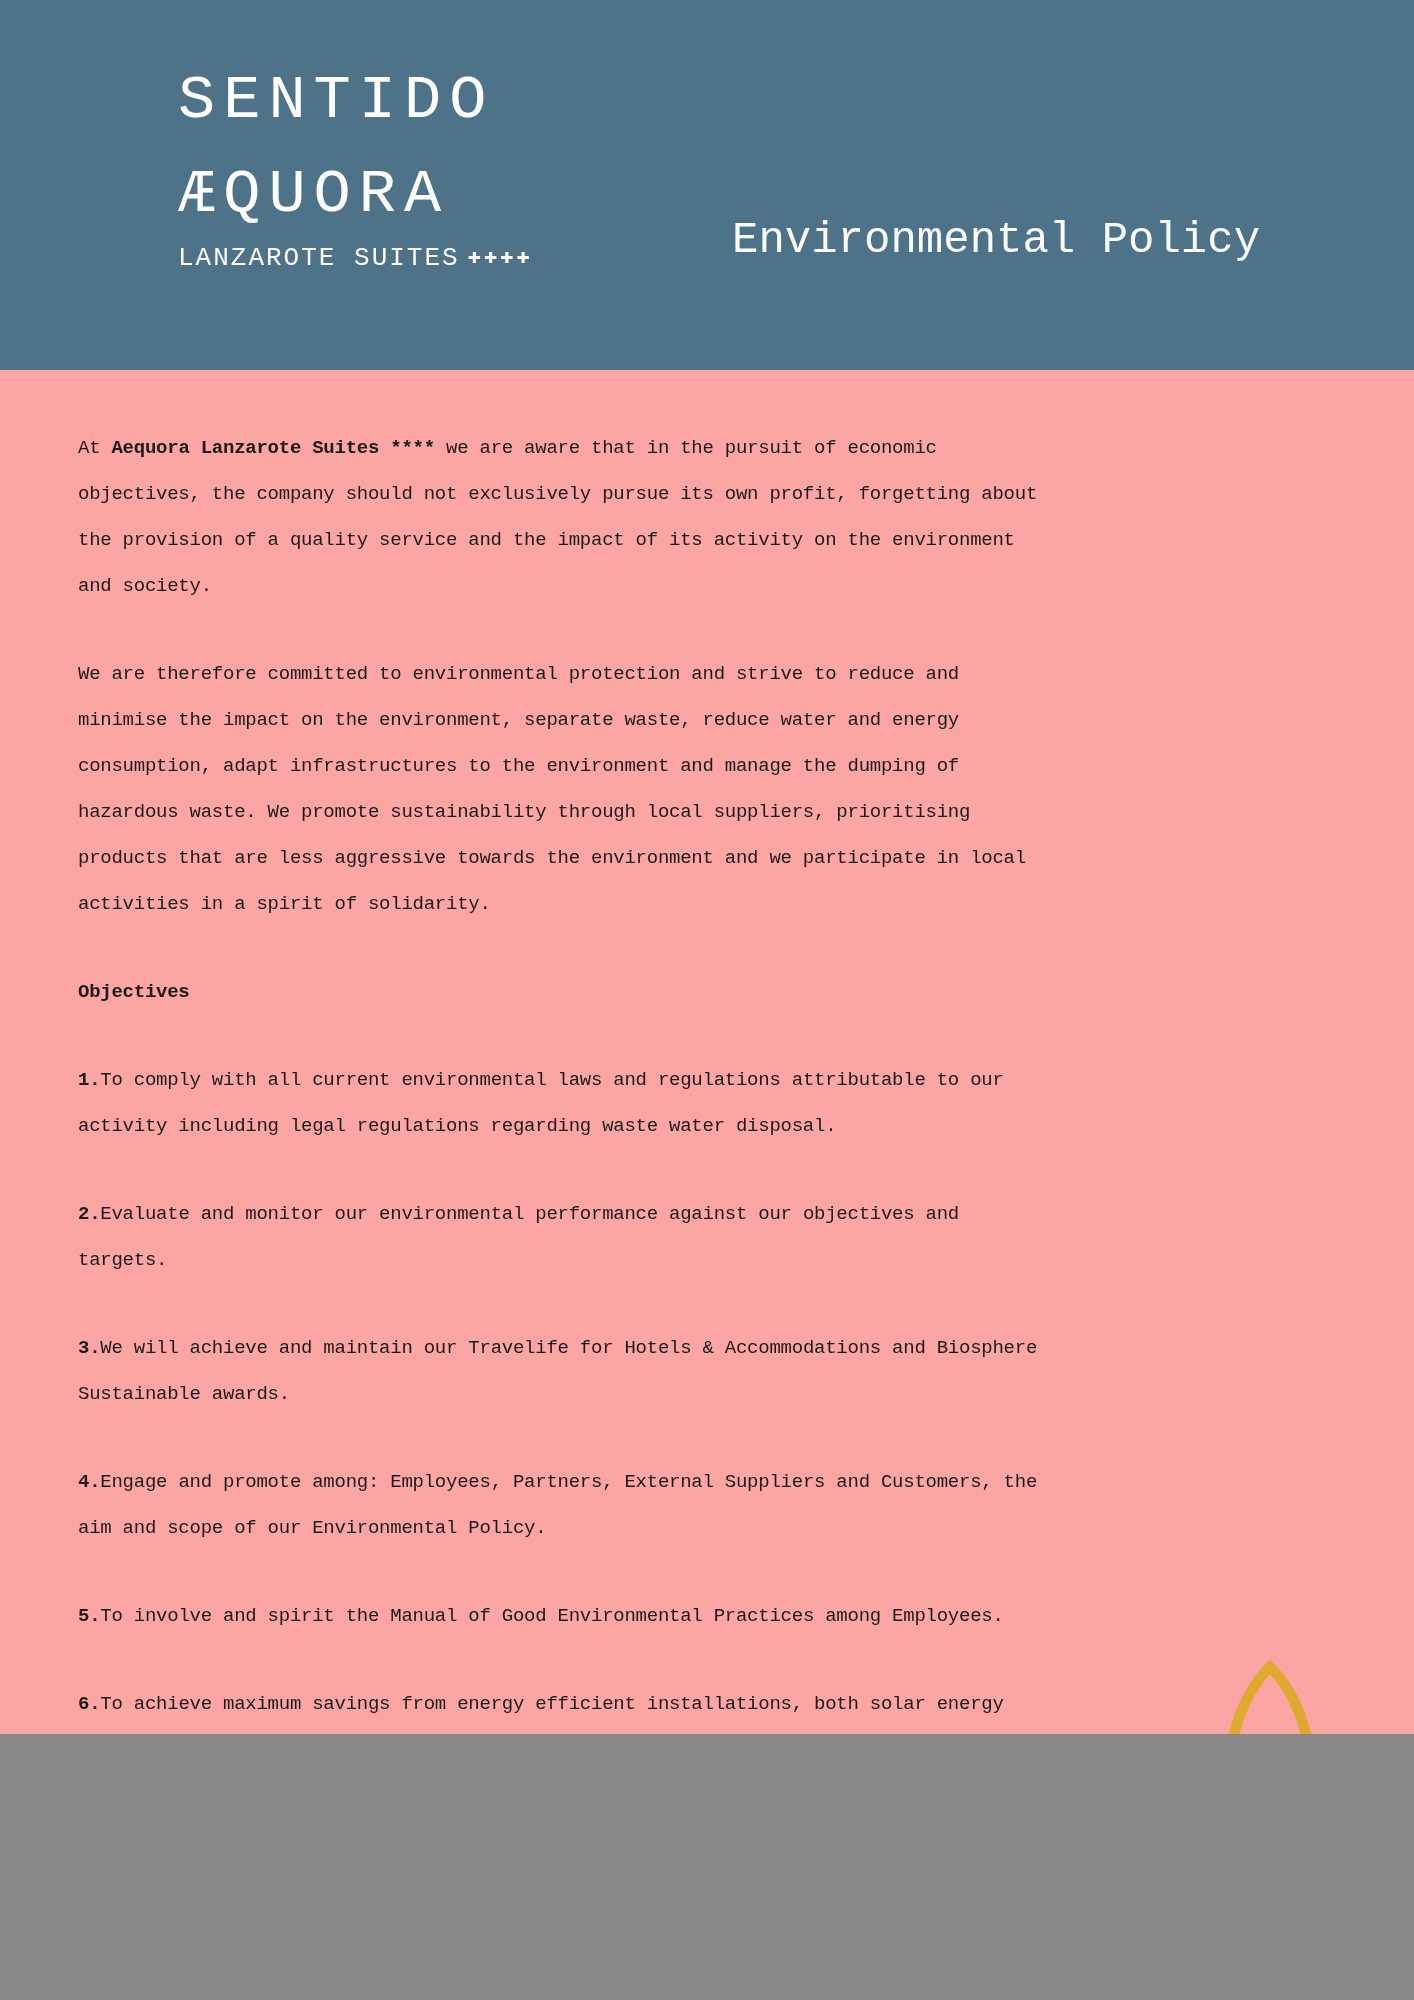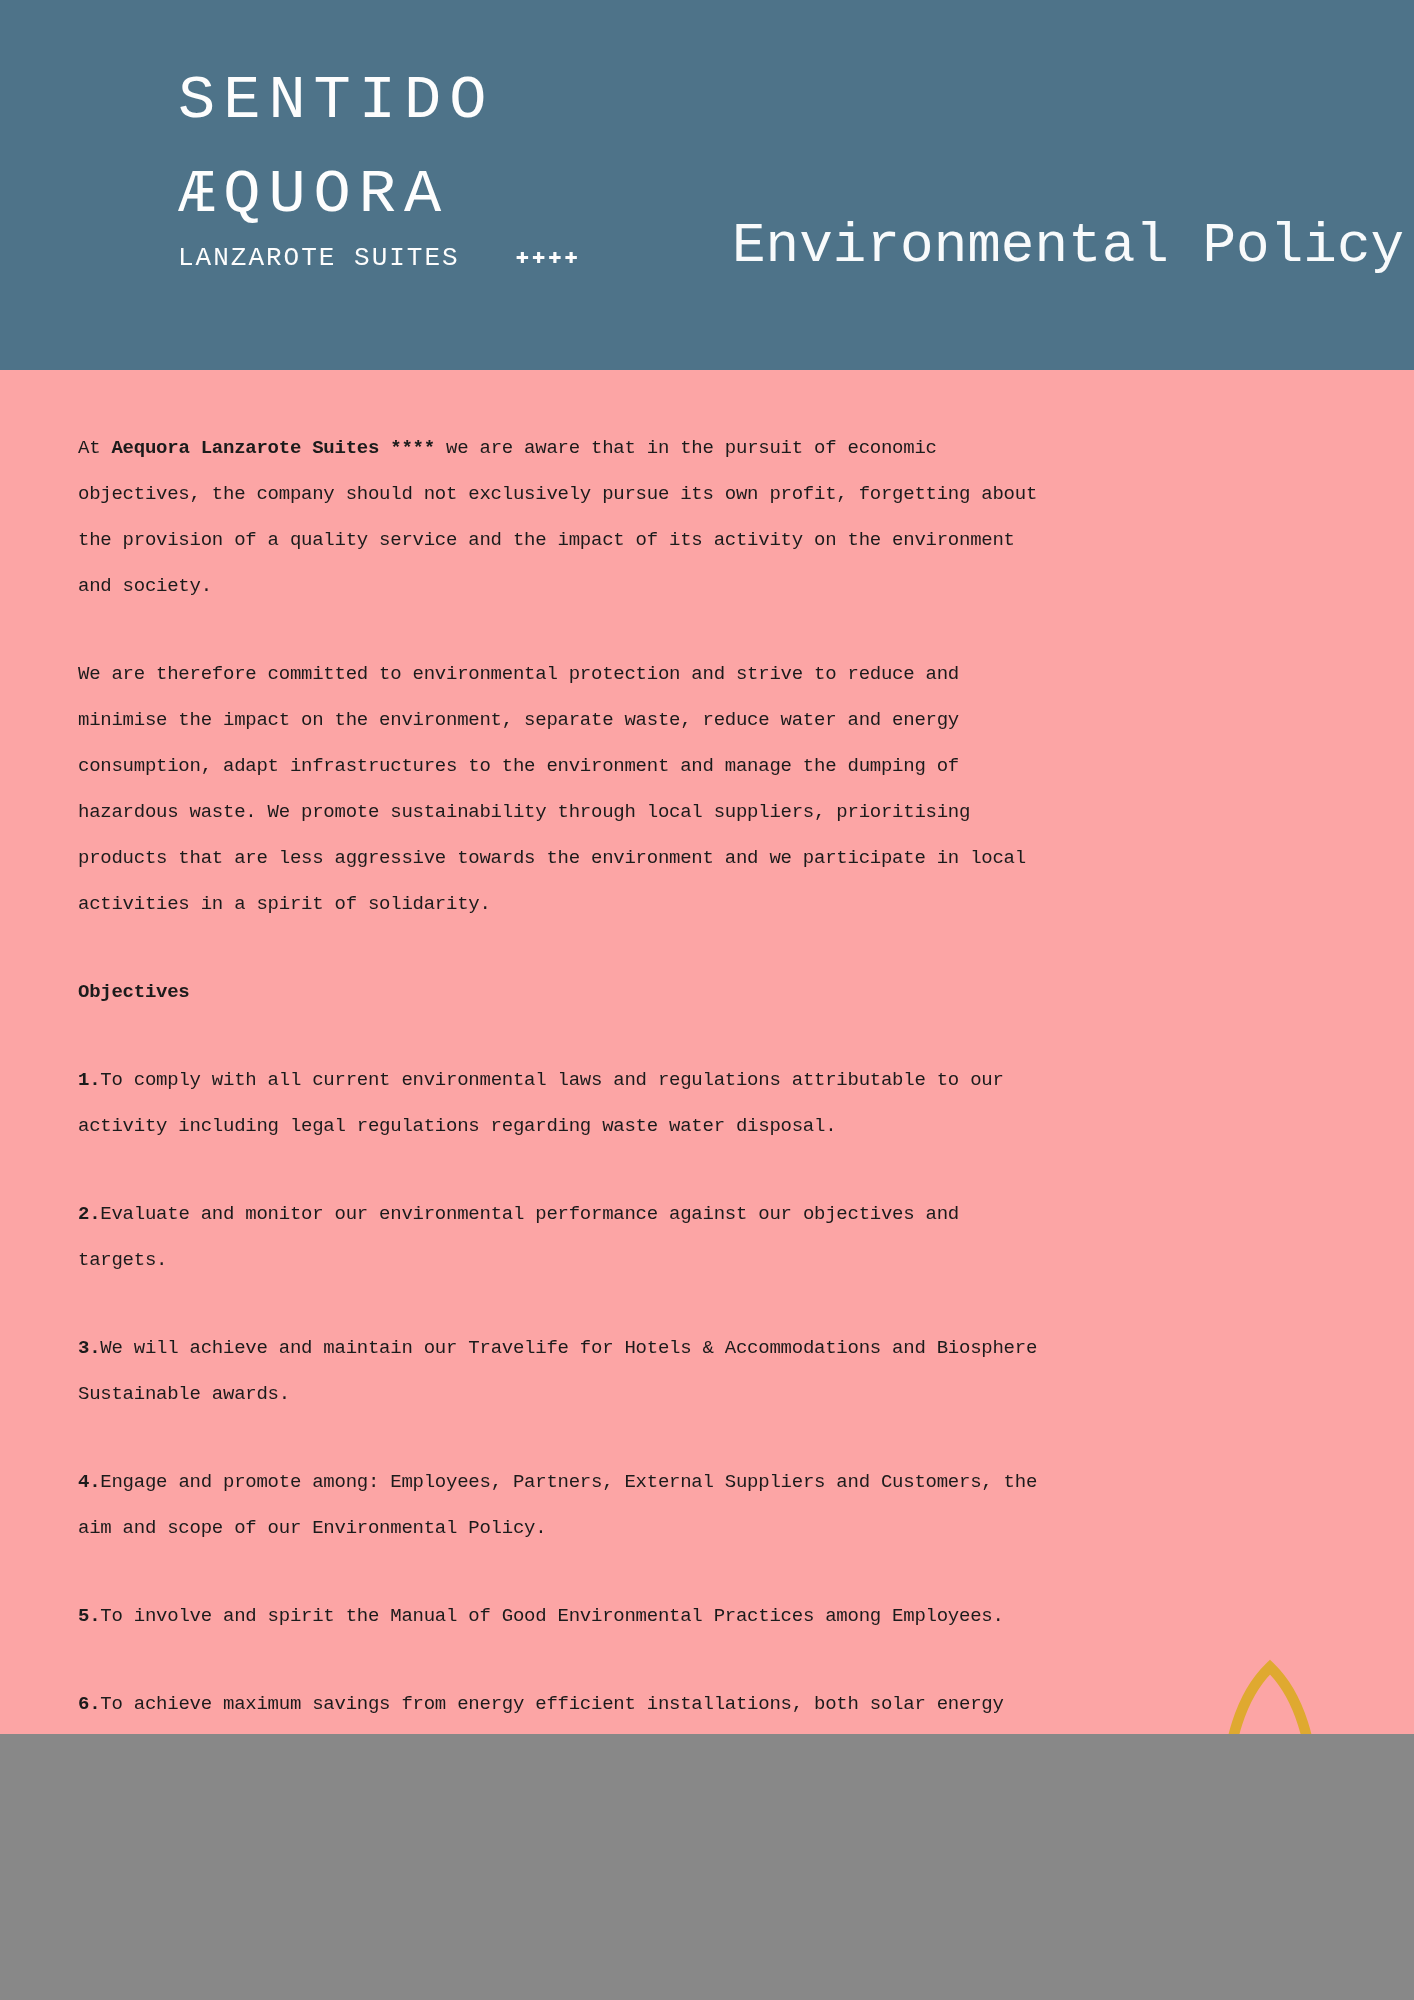--- a/index.html
+++ b/index.html
@@ -27,28 +27,28 @@
     line-height:1;white-space:nowrap;
   }
   .logo-line1{
     font-size:62px;letter-spacing:8px;line-height:66px;font-weight:400;
   }
   .logo-line2{
     font-size:62px;letter-spacing:8px;line-height:74px;margin-top:24px;font-weight:400;
   }
   .logo-line3{
     font-size:26px;letter-spacing:2px;line-height:28px;margin-top:12px;font-weight:400;
-    display:flex;align-items:center;gap:48px;
+    display:flex;align-items:center;
   }
   .logo-stars{
     font-size:22px;letter-spacing:3px;margin-left:8px;font-weight:bold;
   }
   .doc-title{
     position:absolute;left:732px;top:216px;
-    font-size:56px;line-height:1.1;color:#f8fafb;font-weight:400;
+    font-size:44px;line-height:1.1;color:#f8fafb;font-weight:400;
     white-space:nowrap;
   }
   
   .content{
     position:absolute;left:78px;top:425px;width:962px;
     font-size:19px;line-height:46px;letter-spacing:-0.25px;
   }
   .content p{margin:0 0 42px 0;}
   .content .heading{font-weight:bold;}
   .b{font-weight:bold;}

